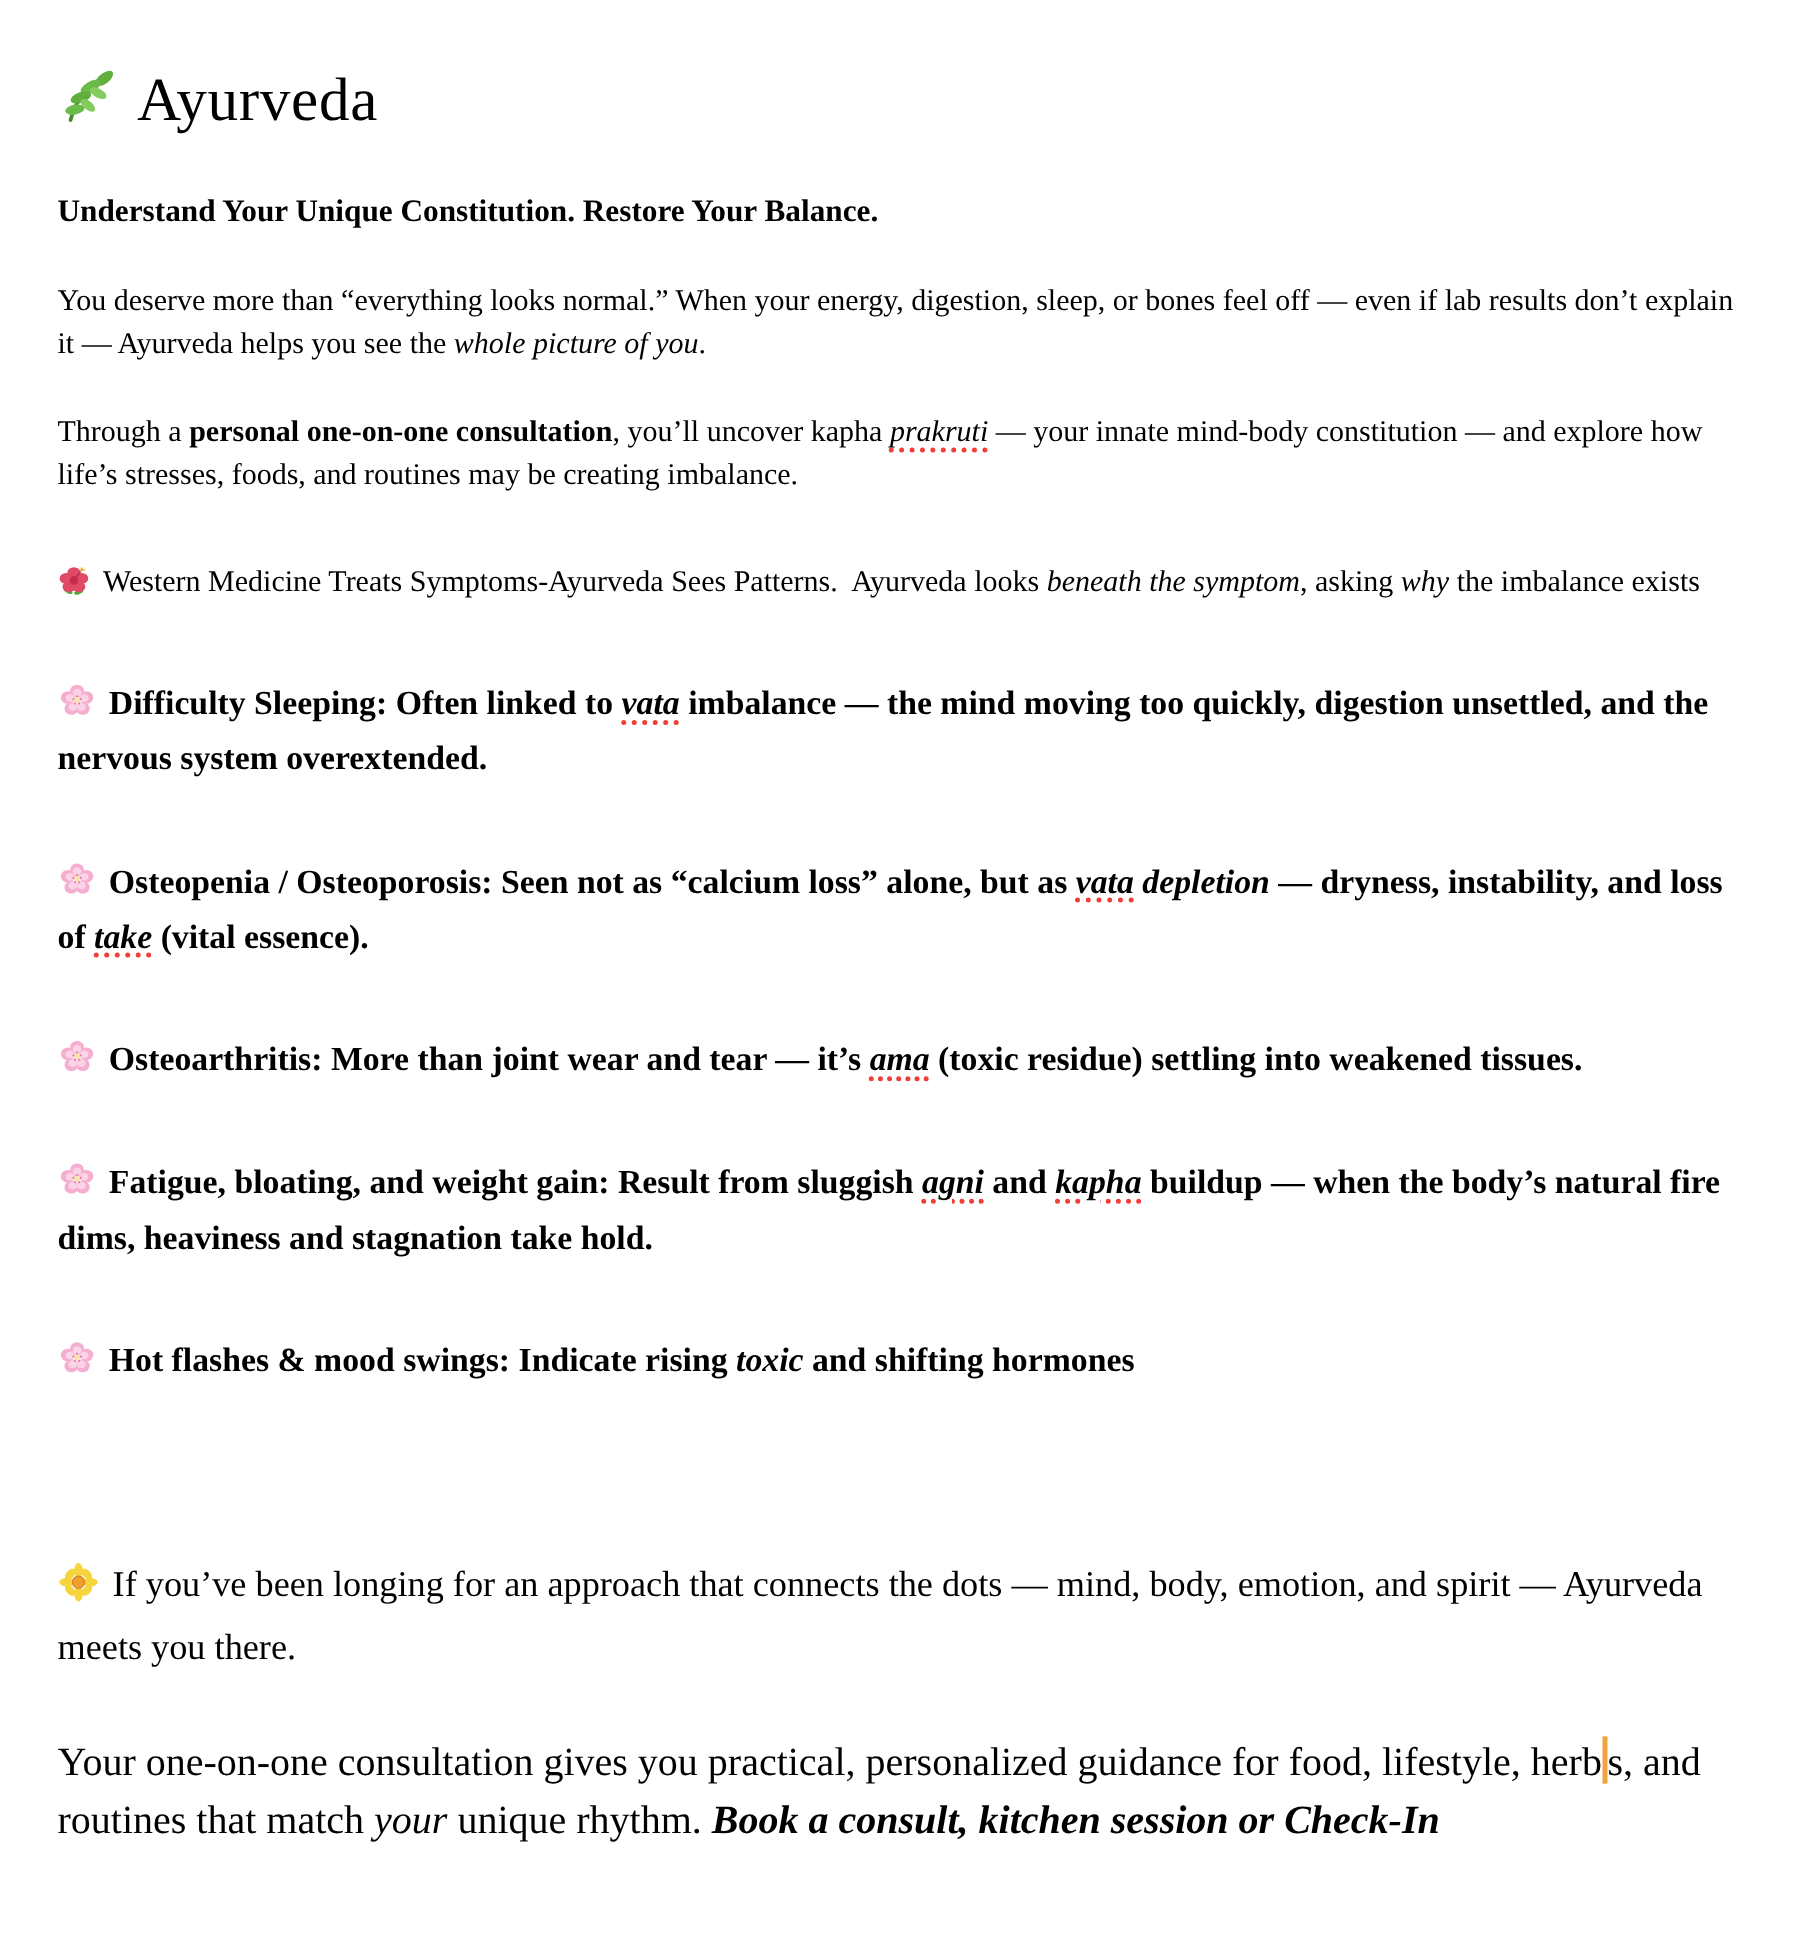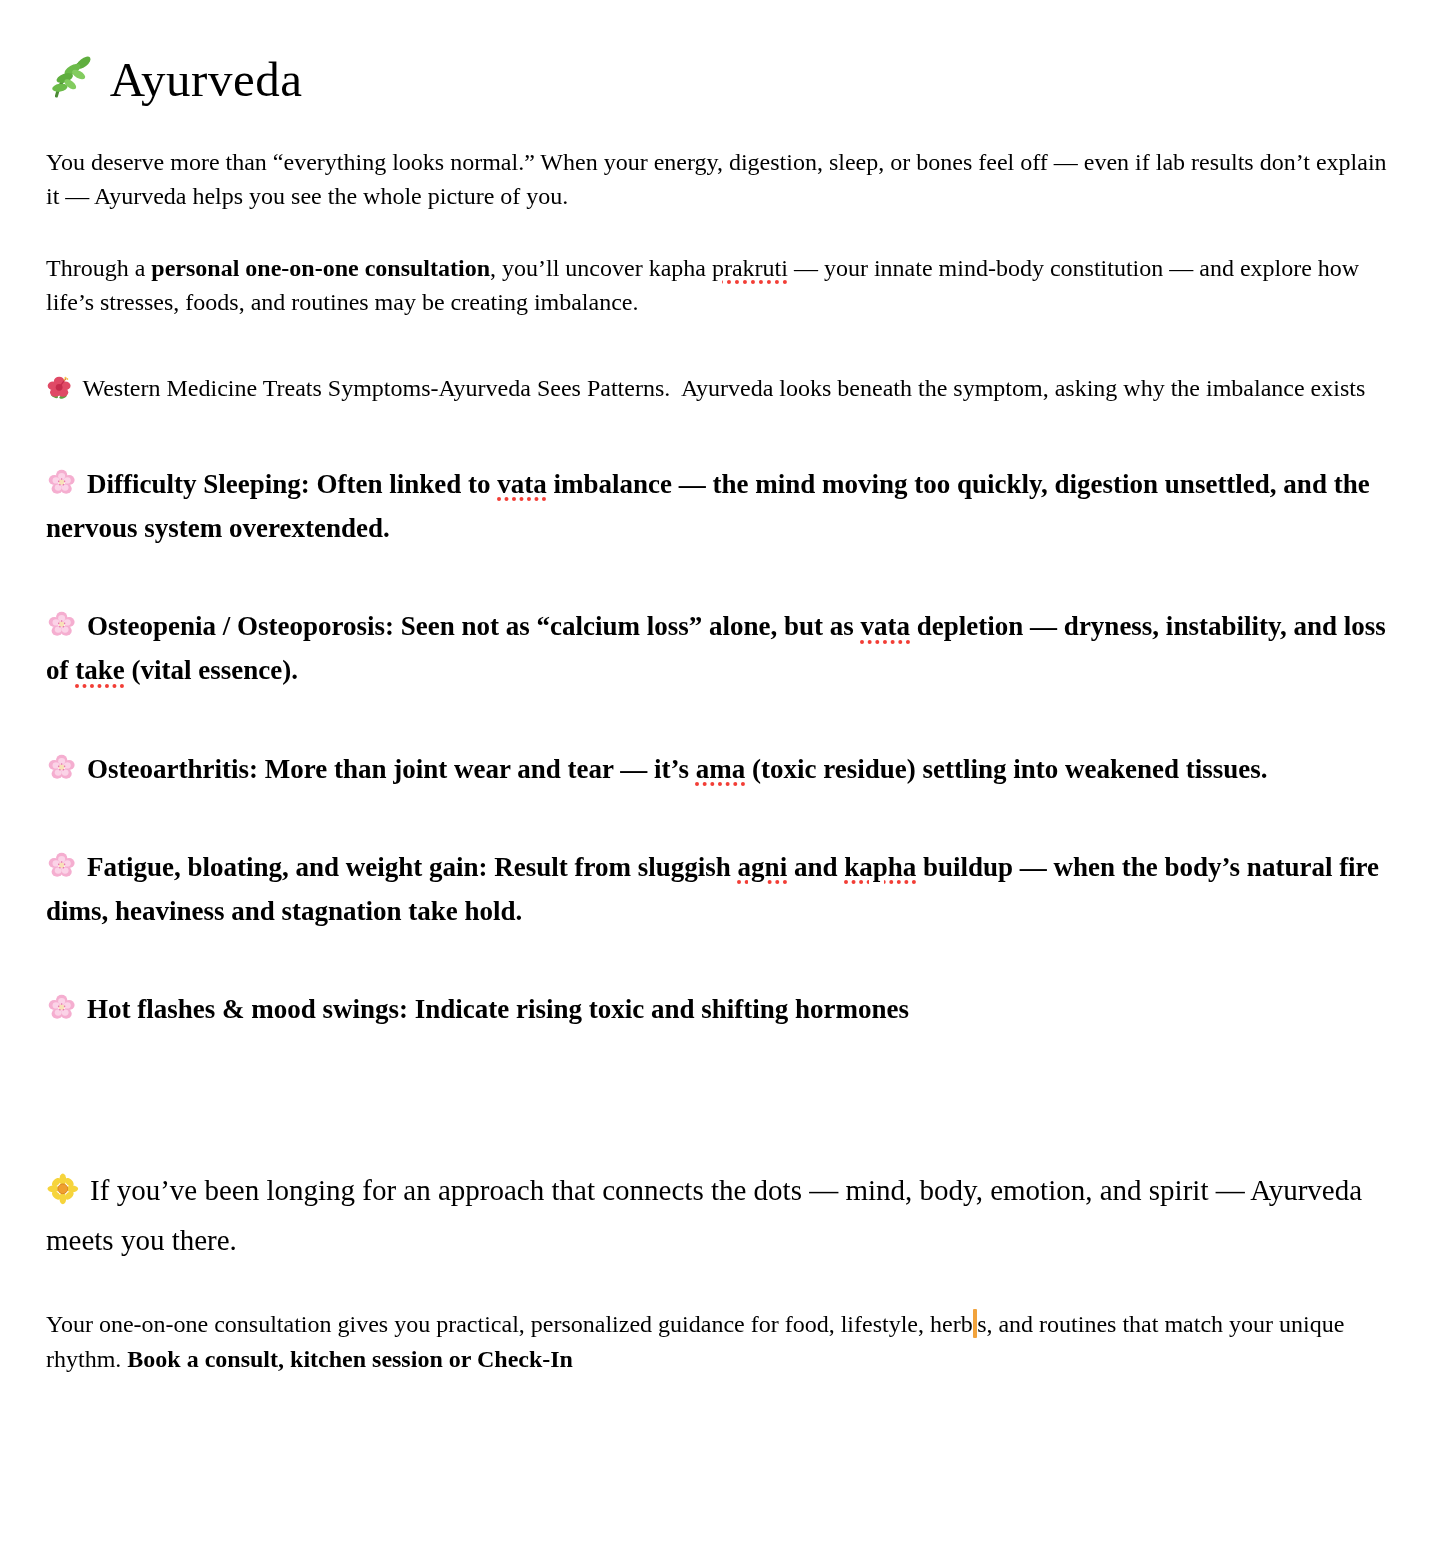--- a/index.html
+++ b/index.html
@@ -51,26 +51,26 @@
     font-weight:bold;
     line-height:1.64;
     margin:54px 0 0;
   }
   .para.invite{
     font-size:29px;
     line-height:1.72;
     margin:134px 0 0;
   }
   .para.final{
-    font-size:24px;
+    font-size:32px;
     line-height:1.45;
     margin:42px 0 0;
   }
   .seg.b{font-weight:bold;}
-  .seg.i{}
+  .seg.i{font-style:italic;}
   .seg.m{
     text-decoration:underline dotted var(--spell);
     text-decoration-thickness:3.5px;
     text-underline-offset:5px;
   }
   .emoji{
     display:inline-block;
     width:1.16em;
     height:1.16em;
     vertical-align:-0.2em;
@@ -95,20 +95,21 @@
   <h1 class="title"><span class="emoji"><svg viewBox="0 0 36 36">
           <path d="M29 5C21 9 11 17 7.5 31" fill="none" stroke="#4c8a35" stroke-width="2.2" stroke-linecap="round"></path>
           <ellipse cx="27" cy="7" rx="6" ry="3" fill="#5fae3e" transform="rotate(-38 27 7)"></ellipse>
           <ellipse cx="19" cy="12" rx="6.4" ry="3.1" fill="#6cbb4a" transform="rotate(-30 19 12)"></ellipse>
           <ellipse cx="13.5" cy="18" rx="6.2" ry="3" fill="#5fae3e" transform="rotate(-20 13.5 18)"></ellipse>
           <ellipse cx="10" cy="25" rx="5.6" ry="2.8" fill="#6cbb4a" transform="rotate(-10 10 25)"></ellipse>
           <ellipse cx="23.5" cy="15.5" rx="5.2" ry="2.6" fill="#83cc5f" transform="rotate(28 23.5 15.5)"></ellipse>
           <ellipse cx="17.5" cy="22.5" rx="5" ry="2.5" fill="#83cc5f" transform="rotate(38 17.5 22.5)"></ellipse>
         </svg></span><span>Ayurveda</span></h1>
 
+  <p class="subtitle">Understand Your Unique Constitution. Restore Your Balance.</p>
 
   <div id="paragraphs">
       <div class="para body"><span class="seg">You deserve more than “everything looks normal.” When your energy, digestion, sleep, or bones feel off — even if lab results don’t explain it — Ayurveda helps you see the </span><span class="seg i">whole picture of you</span><span class="seg">.</span></div>
       <div class="para body"><span class="seg">Through a </span><span class="seg b">personal one-on-one consultation</span><span class="seg">, you’ll uncover kapha </span><span class="seg i m">prakruti</span><span class="seg"> — your innate mind-body constitution — and explore how life’s stresses, foods, and routines may be creating imbalance.</span></div>
       <div class="para callout"><span class="emoji"><svg viewBox="0 0 36 36">
             <ellipse cx="11" cy="29.5" rx="5" ry="2.2" fill="#5aa43e" transform="rotate(28 11 29.5)"></ellipse>
             <ellipse cx="22" cy="30.5" rx="5" ry="2.2" fill="#5aa43e" transform="rotate(-22 22 30.5)"></ellipse>
             <g fill="#e04a66">
               <ellipse cx="17" cy="10.5" rx="6.8" ry="5.6"></ellipse>
               <ellipse cx="9" cy="16.5" rx="6.8" ry="5.6"></ellipse>

